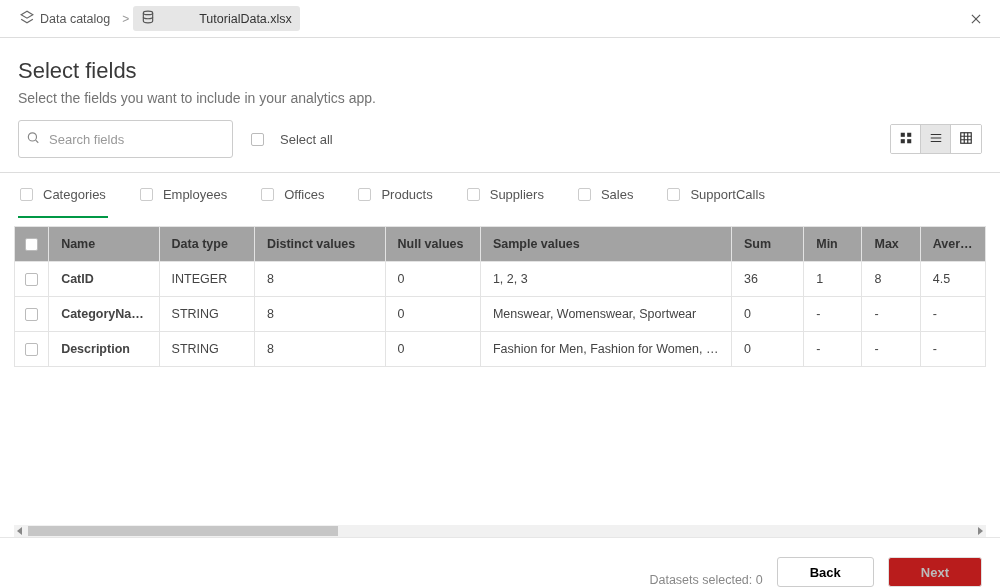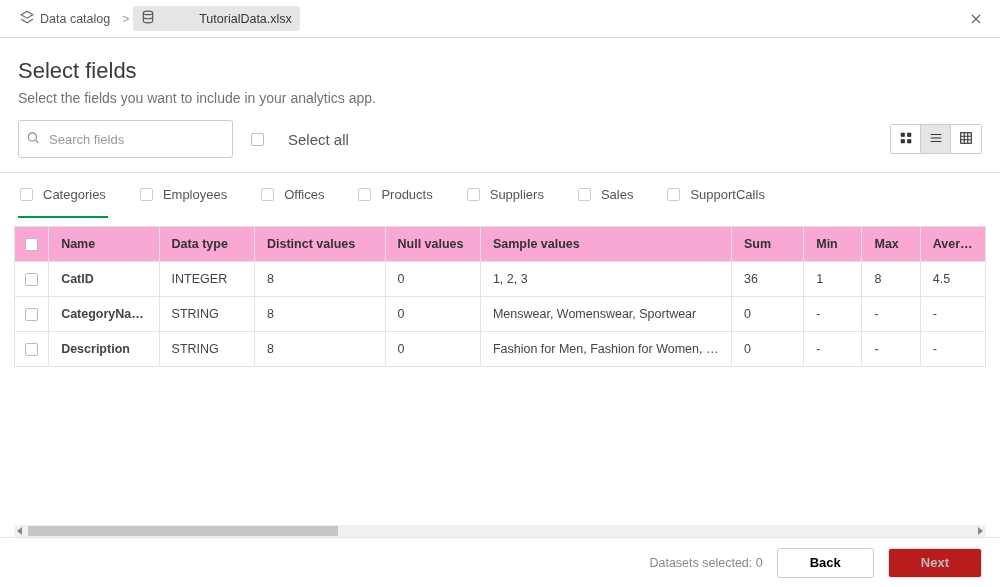--- a/index.html
+++ b/index.html
@@ -92,22 +92,22 @@
   .search-icon {
     position: absolute;
     left: 8px;
     top: 50%;
     transform: translateY(-50%);
     color: #888;
   }
   .select-all {
     display: flex;
     align-items: center;
-    gap: 24px;
-    font-size: 15px;
+    gap: 16px;
+    font-size: 13px;
     color: #555;
   }
   .checkbox {
     width: 13px;
     height: 13px;
     border: 1px solid #bbb;
     border-radius: 2px;
     background: #fff;
     flex-shrink: 0;
   }
@@ -175,21 +175,21 @@
     text-align: left;
     font-size: 12.5px;
     color: #444;
     overflow: hidden;
     white-space: nowrap;
     text-overflow: ellipsis;
   }
   th {
     font-weight: 700;
     color: #333;
-    background: #f9a8d4;
+    background: #a3a3a3;
   }
   td.name-cell { font-weight: 700; }
   .col-check { width: 34px; text-align: center; padding: 0; }
   .col-check .checkbox { margin: 0 auto; }
   .col-name { width: 110px; }
   .col-type { width: 95px; }
   .col-distinct { width: 130px; }
   .col-null { width: 95px; }
   .col-sample { width: 250px; }
   .col-sum { width: 72px; }
@@ -229,21 +229,21 @@
 
   
   .footer {
     position: absolute;
     bottom: 0;
     left: 0;
     right: 0;
     height: 50px;
     border-top: 1px solid #e6e6e6;
     display: flex;
-    align-items: center;
+    align-items: flex-end;
     justify-content: flex-end;
     padding: 0 18px;
     gap: 14px;
     background: #fff;
   }
   .footer-status {
     font-size: 12.5px;
     color: #888;
   }
   .btn {

